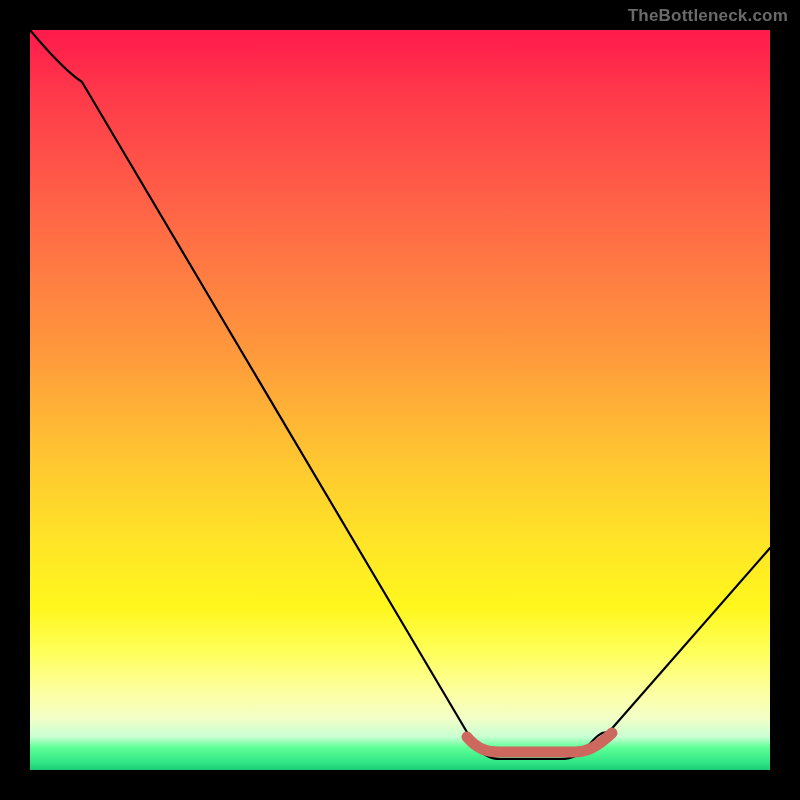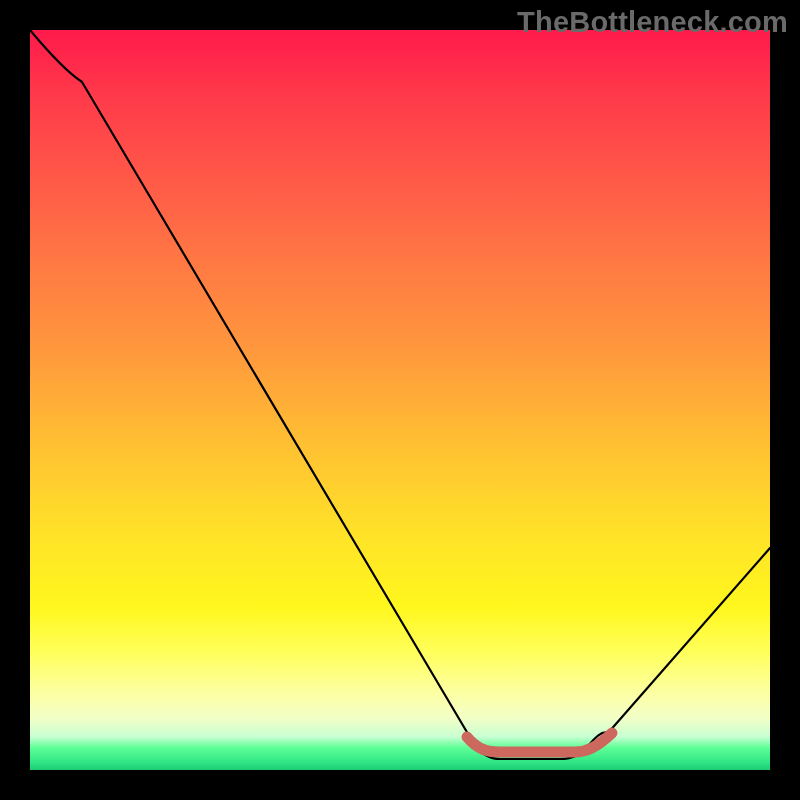--- a/index.html
+++ b/index.html
@@ -8,21 +8,21 @@
     position: relative;
     width: 800px;
     height: 800px;
     background: #000;
   }
   .watermark {
     position: absolute;
     top: 6px;
     right: 12px;
     font-family: Arial, Helvetica, sans-serif;
-    font-size: 29px;
+    font-size: 17px;
     font-weight: bold;
     color: #6a6a6a;
     letter-spacing: 0.2px;
     z-index: 2;
   }
   .plot {
     position: absolute;
     left: 30px;
     top: 30px;
     width: 740px;

